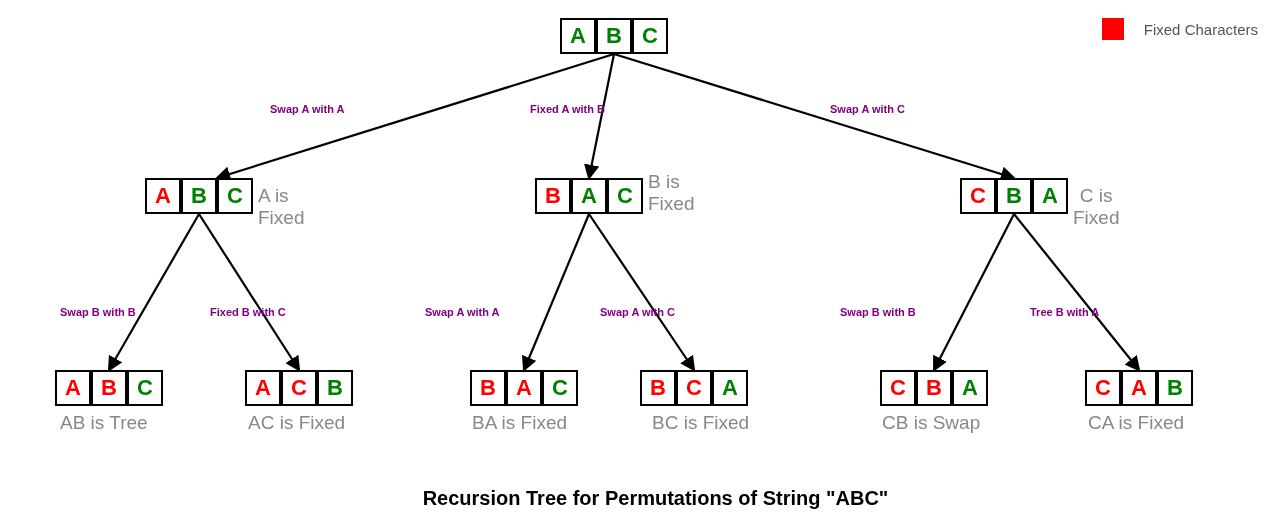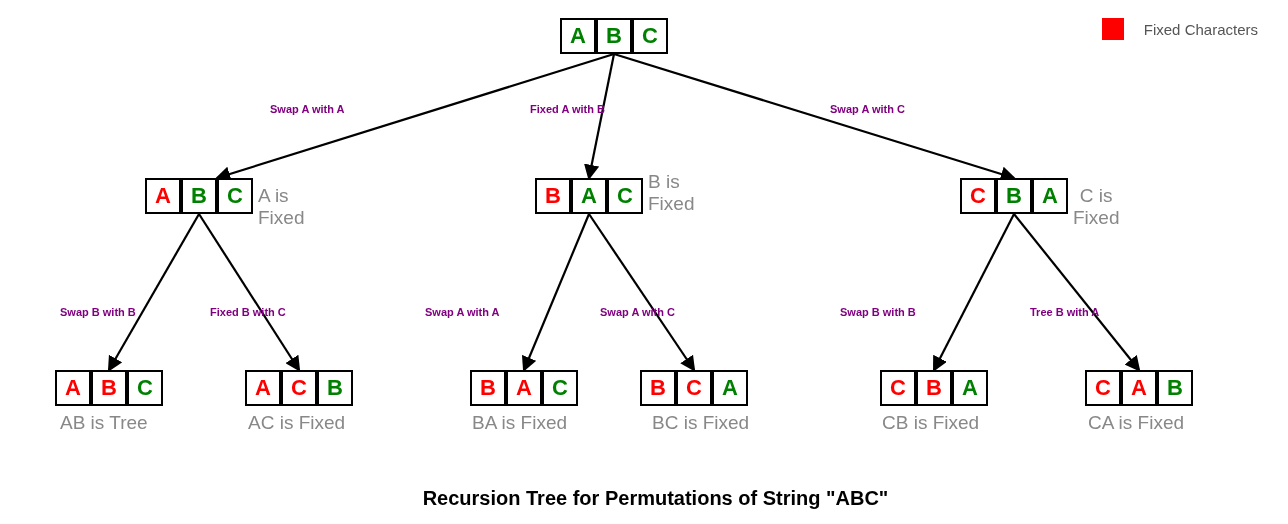--- a/index.html
+++ b/index.html
@@ -190,21 +190,21 @@
     <div class="cell red">C</div>
     <div class="cell green">A</div>
   </div>
   <div class="fixed-label" style="left:632px;top:412px;margin-left:20px;">BC is Fixed</div>
 
   <div class="node" style="left:880px;top:370px;">
     <div class="cell red">C</div>
     <div class="cell red">B</div>
     <div class="cell green">A</div>
   </div>
-  <div class="fixed-label" style="left:882px;top:412px;">CB is Fixed</div>
+  <div class="fixed-label" style="left:882px;top:412px;">CB is Swap</div>
 
   <div class="node" style="left:1085px;top:370px;">
     <div class="cell red">C</div>
     <div class="cell red">A</div>
     <div class="cell green">B</div>
   </div>
   <div class="fixed-label" style="left:1088px;top:412px;">CA is Fixed</div>
 
   <div class="bottom-title">Recursion Tree for Permutations of String "ABC"</div>
 

